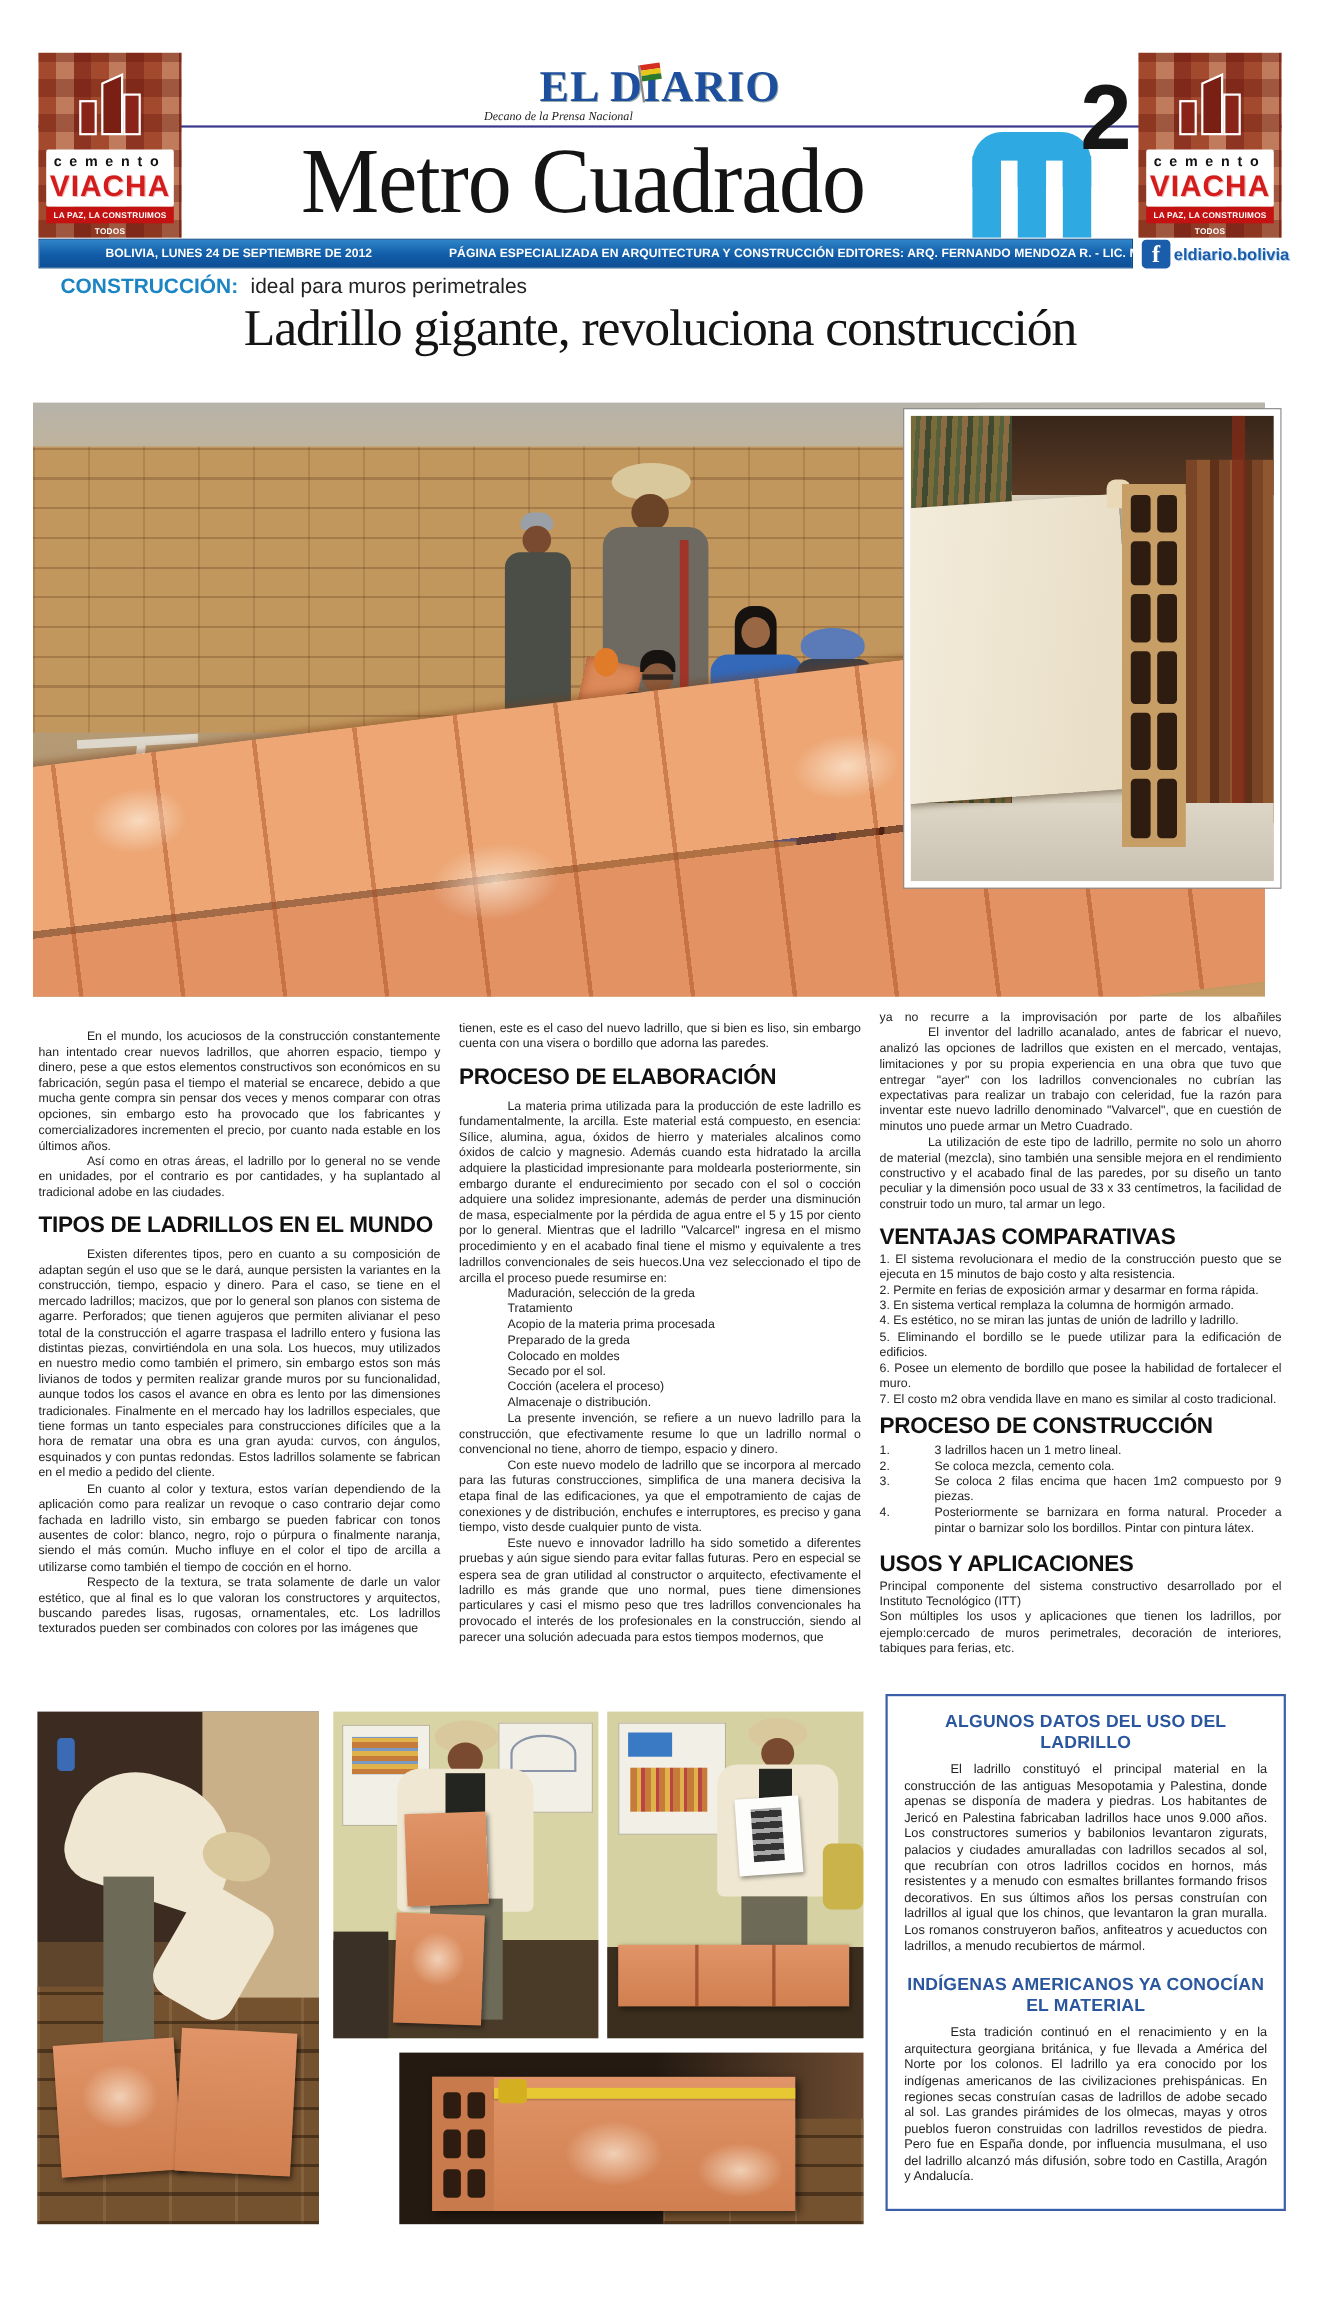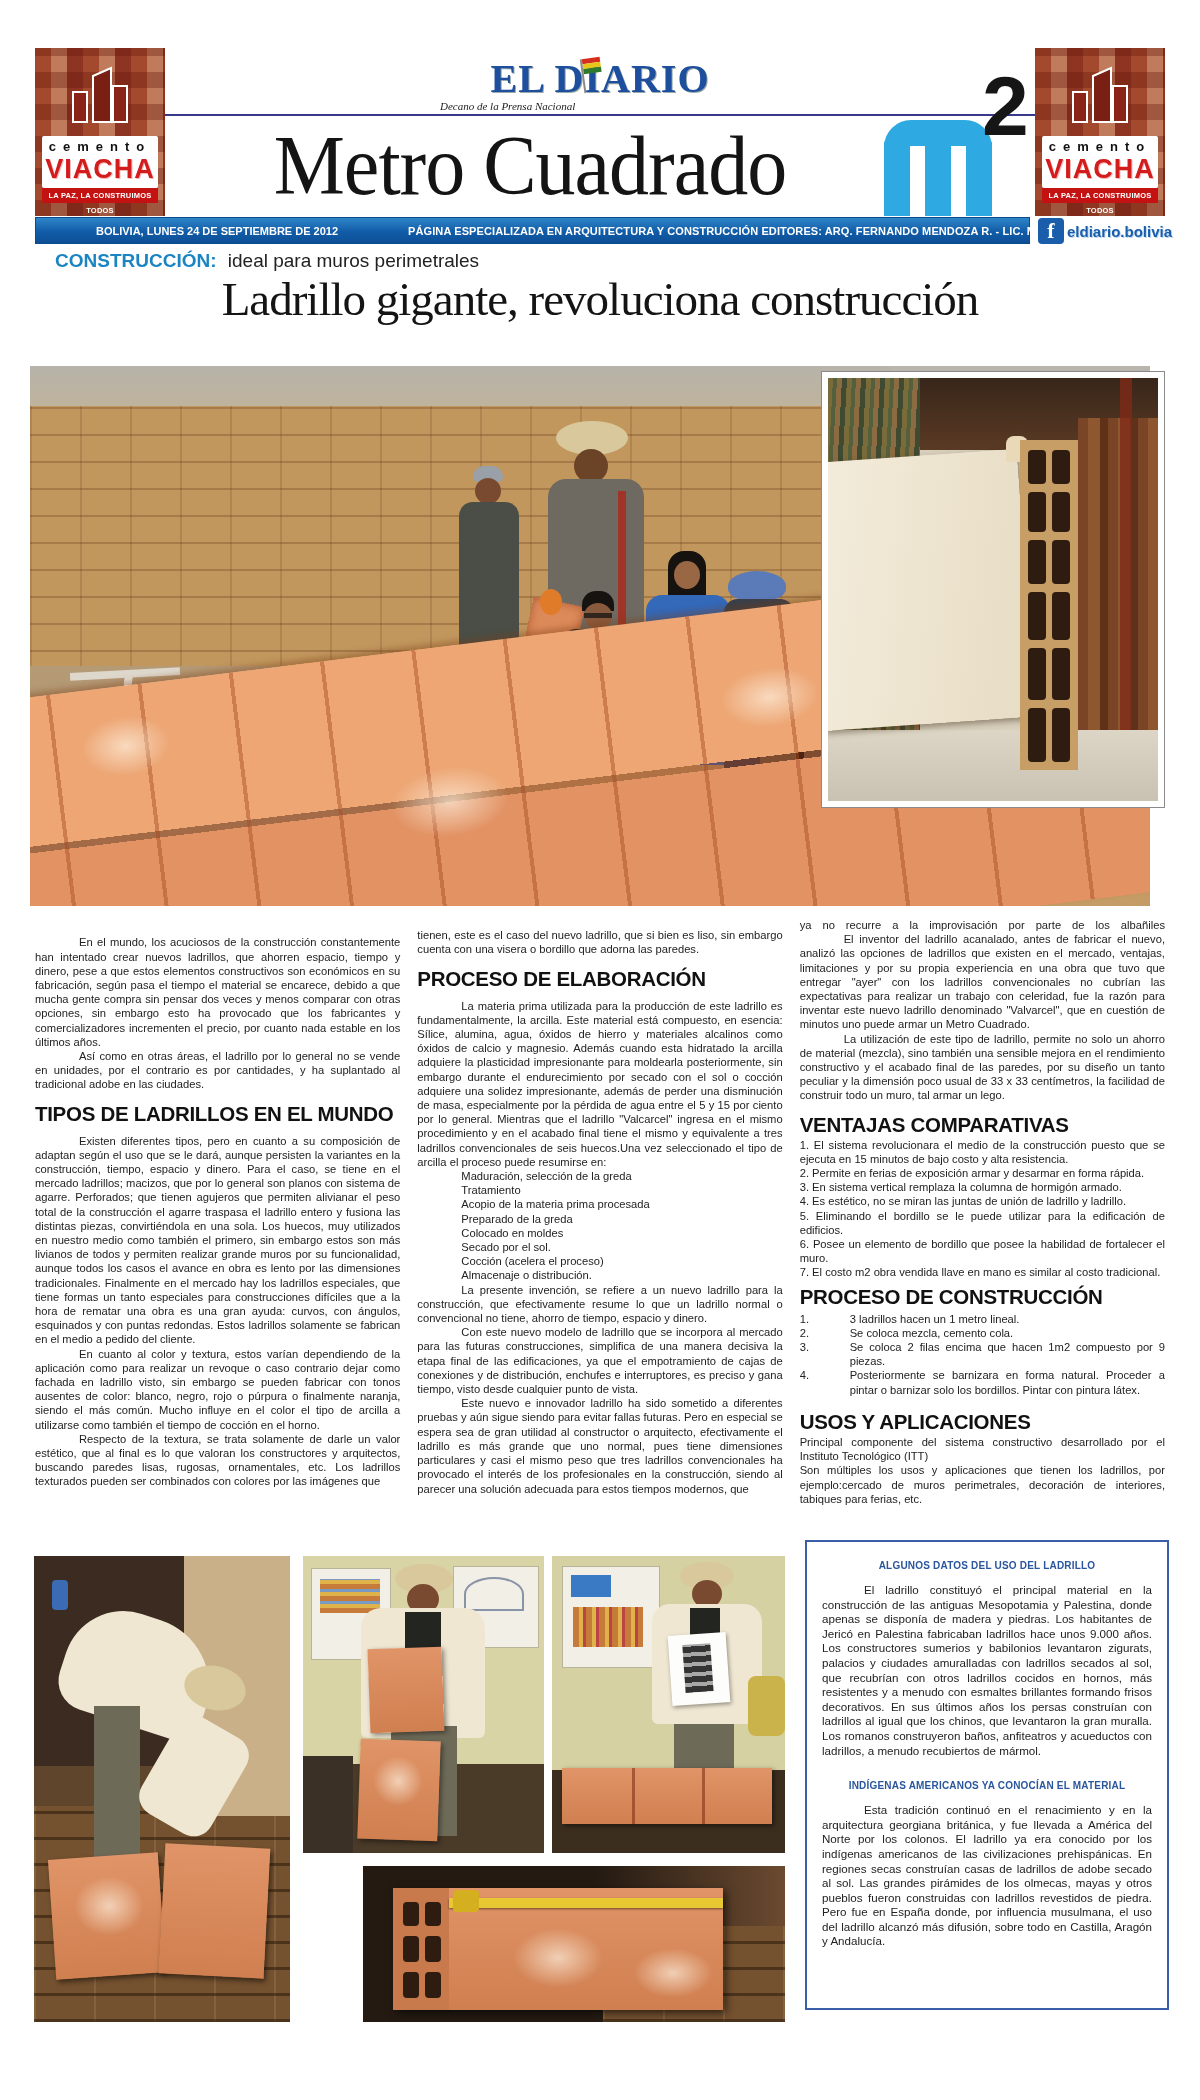--- a/index.html
+++ b/index.html
@@ -106,21 +106,21 @@
            margin:11px 0 9px;text-align:left;}
   .steps{margin-left:44px;}
   .vent{margin:0;}
   .stretch{text-align-last:justify;}
   .paso{display:flex;}
   .paso .n{width:50px;flex:none;}
   .paso .t{flex:1;}
   
   .infobox{position:absolute;left:805px;top:1540px;width:364px;height:470px;border:2px solid #3b5ea8;
      box-sizing:border-box;background:#fff;padding:8px 15px;}
-  .infobox h4{margin:6px 0 8px;color:#2a569e;font-size:10px;line-height:19px;text-align:center;letter-spacing:.2px;}
+  .infobox h4{margin:6px 0 8px;color:#2a569e;font-size:16px;line-height:19px;text-align:center;letter-spacing:.2px;}
   .infobox p{margin:0;font-size:11.6px;line-height:14.6px;text-align:justify;text-indent:42px;color:#222;}
   
   .footerbar{position:absolute;left:35px;top:2034px;width:1130px;height:24px;
      background:linear-gradient(180deg,#3a7cc4,#0a4a9c 55%,#083e86);
      box-shadow:inset 0 2px 0 #7fb2e0, inset 0 -2px 0 #5a94cc;
      color:#fff;font-weight:bold;font-size:11.5px;line-height:24px;text-align:center;letter-spacing:.2px;}
 </style>
 </head>
 <body>
 

